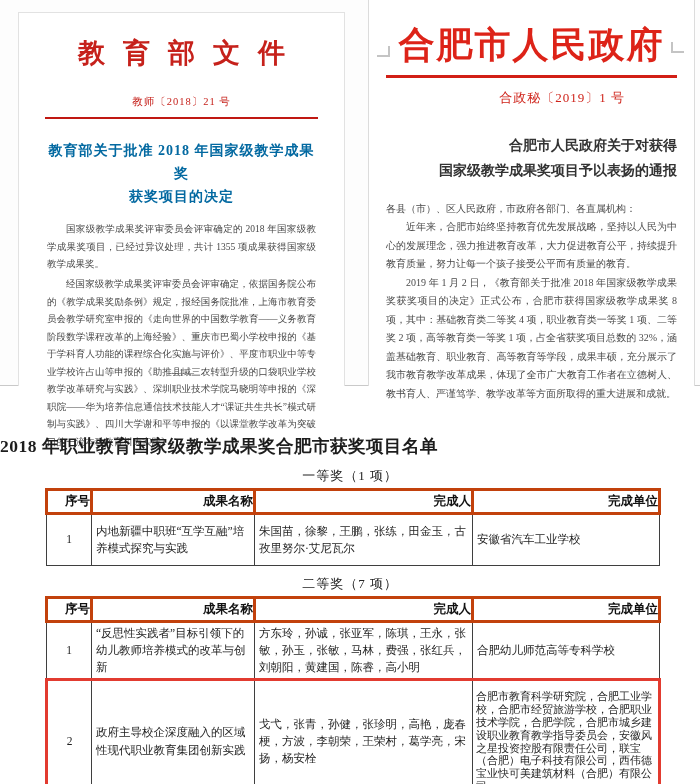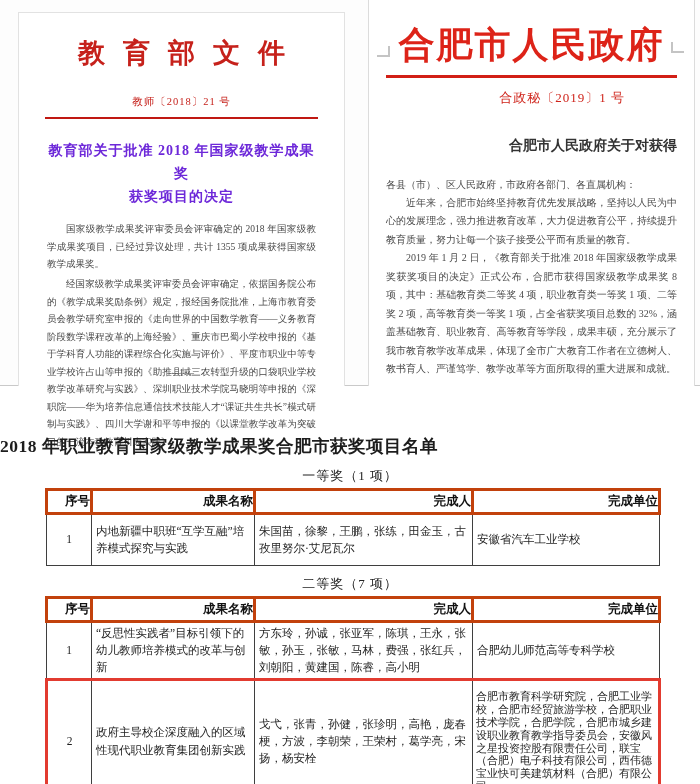--- a/index.html
+++ b/index.html
@@ -13,21 +13,21 @@
                border:1px solid #e2e2e2; border-bottom:none; padding:0 28px; }
   .page-right { left:368px; top:0; width:327px; height:386px;
                 border-left:1px solid #dcdcdc; border-right:1px solid #dcdcdc; padding:0 17px; }
 
   .moe-header { margin-top:22px; text-align:center; color:#c6211b;
                 font-size:27px; font-weight:bold; letter-spacing:18px; padding-left:18px;
                 font-family:"Liberation Serif","DejaVu Serif",serif; }
   .moe-number { margin-top:24px; text-align:center; color:#c6211b; font-size:10.5px; letter-spacing:1px; }
   .moe-rule { margin:8px -2px 0 -2px; height:2px; background:#c01812; }
   .moe-title { margin-top:20px; text-align:center; font-size:14px; font-weight:bold;
-               color:#6d28d9; line-height:1.65; letter-spacing:1px; }
+               color:#0369a1; line-height:1.65; letter-spacing:1px; }
   .moe-body { margin-top:13px; font-size:9.5px; line-height:1.85; color:#474747;
               text-align:justify; text-indent:2em; }
   .moe-body + .moe-body { margin-top:2px; }
   .page-no { position:absolute; bottom:8px; left:0; width:100%; text-align:center;
              font-size:10px; color:#555; }
 
   .corner-mark { position:absolute; width:13px; height:11px; }
   .corner-mark.left { left:8px; top:46px; border-right:2px solid #c4c4c4; border-bottom:2px solid #c4c4c4; }
   .corner-mark.right { right:10px; top:42px; border-left:2px solid #c4c4c4; border-bottom:2px solid #c4c4c4; }
 
@@ -85,20 +85,21 @@
     </div>
 
     <div class="page page-right">
       <div class="corner-mark left"></div>
       <div class="corner-mark right"></div>
       <div class="hf-header">合肥市人民政府</div>
       <div class="hf-rule"></div>
       <div class="hf-number">合政秘〔2019〕1 号</div>
       <div class="hf-title">
         <div>合肥市人民政府关于对获得</div>
+        <div>国家级教学成果奖项目予以表扬的通报</div>
       </div>
       <p class="hf-salutation">各县（市）、区人民政府，市政府各部门、各直属机构：</p>
       <p class="hf-body">近年来，合肥市始终坚持教育优先发展战略，坚持以人民为中心的发展理念，强力推进教育改革，大力促进教育公平，持续提升教育质量，努力让每一个孩子接受公平而有质量的教育。</p>
       <p class="hf-body">2019 年 1 月 2 日，《教育部关于批准 2018 年国家级教学成果奖获奖项目的决定》正式公布，合肥市获得国家级教学成果奖 8 项，其中：基础教育类二等奖 4 项，职业教育类一等奖 1 项、二等奖 2 项，高等教育类一等奖 1 项，占全省获奖项目总数的 32%，涵盖基础教育、职业教育、高等教育等学段，成果丰硕，充分展示了我市教育教学改革成果，体现了全市广大教育工作者在立德树人、教书育人、严谨笃学、教学改革等方面所取得的重大进展和成就。</p>
     </div>
 
   </div>
 
   <div class="list-area">
     <div class="list-title">2018 年职业教育国家级教学成果奖合肥市获奖项目名单</div>

